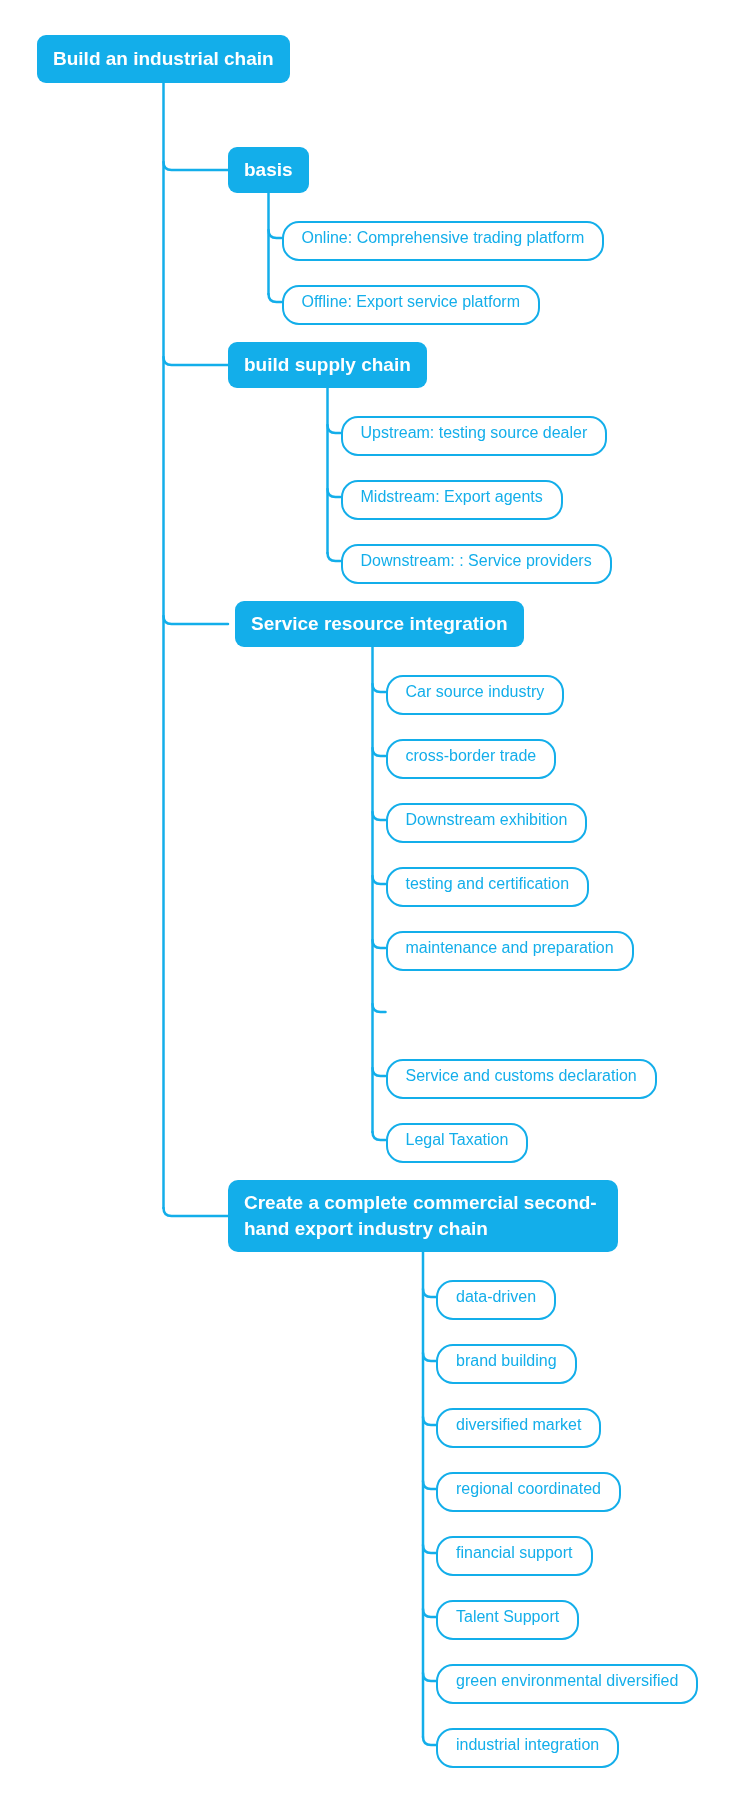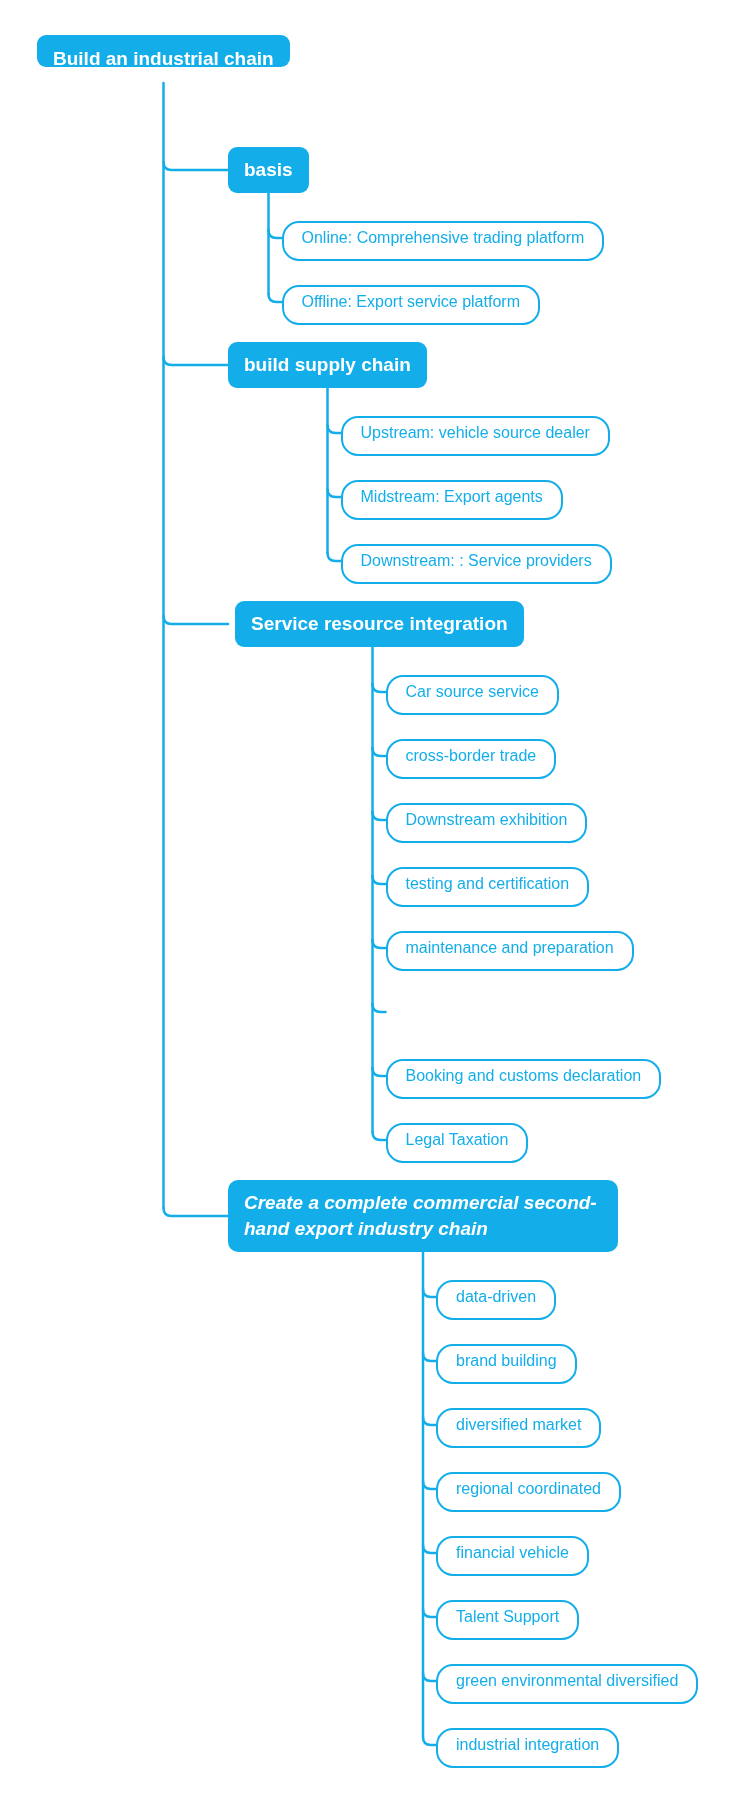--- a/index.html
+++ b/index.html
@@ -11,25 +11,25 @@
     position:relative;width:750px;height:1800px;background:var(--bg);
     overflow:hidden;font-family:"Liberation Sans",sans-serif;
   }
   .connectors{position:absolute;left:0;top:0;width:750px;height:1800px;}
   .connectors path{stroke:var(--primary);stroke-width:2.5;fill:none;stroke-linecap:round;}
   .node{position:absolute;box-sizing:border-box;white-space:nowrap;cursor:default;}
   .topic{
     background:var(--primary);color:#fff;font-weight:bold;font-size:19px;
     border-radius:9px;padding:0 16px;
   }
-  .root{height:32px;line-height:48px;}
+  .root{height:48px;line-height:48px;}
   .branch{height:46px;line-height:46px;}
   .branch.wide{
     width:390px;height:72px;white-space:normal;line-height:26px;
-    display:flex;align-items:center;border-radius:10px;font-style:italic;
+    display:flex;align-items:center;border-radius:10px;
   }
   .leaf{
     height:40px;line-height:30px;font-size:16px;background:#fff;
     border:2px solid var(--primary);color:var(--primary);
     border-radius:17px;padding:0 18px;
   }
 </style>
 </head>
 <body>
 
@@ -67,31 +67,31 @@
       <path d="M 163.5 83 V 1208"></path>
     </svg>
 
 <div class="node topic root" style="left: 37px; top: 35px;">Build an industrial chain</div>
     <div class="node topic branch" style="left: 228px; top: 147px;">basis</div>
     <div class="node topic branch" style="left: 228px; top: 342px;">build supply chain</div>
     <div class="node topic branch" style="left: 228px; top: 601px; margin-left: 7px;">Service resource integration</div>
     <div class="node topic branch wide" style="left: 228px; top: 1180px;">Create a complete commercial second-hand export industry chain</div>
     <div class="node leaf" style="left: 281.5px; top: 221px;">Online: Comprehensive trading platform</div>
     <div class="node leaf" style="left: 281.5px; top: 285px;">Offline: Export service platform</div>
-    <div class="node leaf" style="left: 340.5px; top: 416px;">Upstream: vehicle source dealer</div>
+    <div class="node leaf" style="left: 340.5px; top: 416px;">Upstream: testing source dealer</div>
     <div class="node leaf" style="left: 340.5px; top: 480px;">Midstream: Export agents</div>
     <div class="node leaf" style="left: 340.5px; top: 544px;">Downstream: : Service providers</div>
-    <div class="node leaf" style="left: 385.5px; top: 675px;">Car source service</div>
+    <div class="node leaf" style="left: 385.5px; top: 675px;">Car source industry</div>
     <div class="node leaf" style="left: 385.5px; top: 739px;">cross-border trade</div>
     <div class="node leaf" style="left: 385.5px; top: 803px;">Downstream exhibition</div>
     <div class="node leaf" style="left: 385.5px; top: 867px;">testing and certification</div>
     <div class="node leaf" style="left: 385.5px; top: 931px;">maintenance and preparation</div>
-    <div class="node leaf" style="left: 385.5px; top: 1059px;">Booking and customs declaration</div>
+    <div class="node leaf" style="left: 385.5px; top: 1059px;">Service and customs declaration</div>
     <div class="node leaf" style="left: 385.5px; top: 1123px; text-align: center;">Legal Taxation</div>
     <div class="node leaf" style="left: 436px; top: 1280px;">data-driven</div>
     <div class="node leaf" style="left: 436px; top: 1344px;">brand building</div>
     <div class="node leaf" style="left: 436px; top: 1408px;">diversified market</div>
     <div class="node leaf" style="left: 436px; top: 1472px;">regional coordinated</div>
-    <div class="node leaf" style="left: 436px; top: 1536px;">financial vehicle</div>
+    <div class="node leaf" style="left: 436px; top: 1536px;">financial support</div>
     <div class="node leaf" style="left: 436px; top: 1600px;">Talent Support</div>
     <div class="node leaf" style="left: 436px; top: 1664px;">green environmental diversified</div>
     <div class="node leaf" style="left: 436px; top: 1728px;">industrial integration</div>
   </div>
 
 </body></html>

